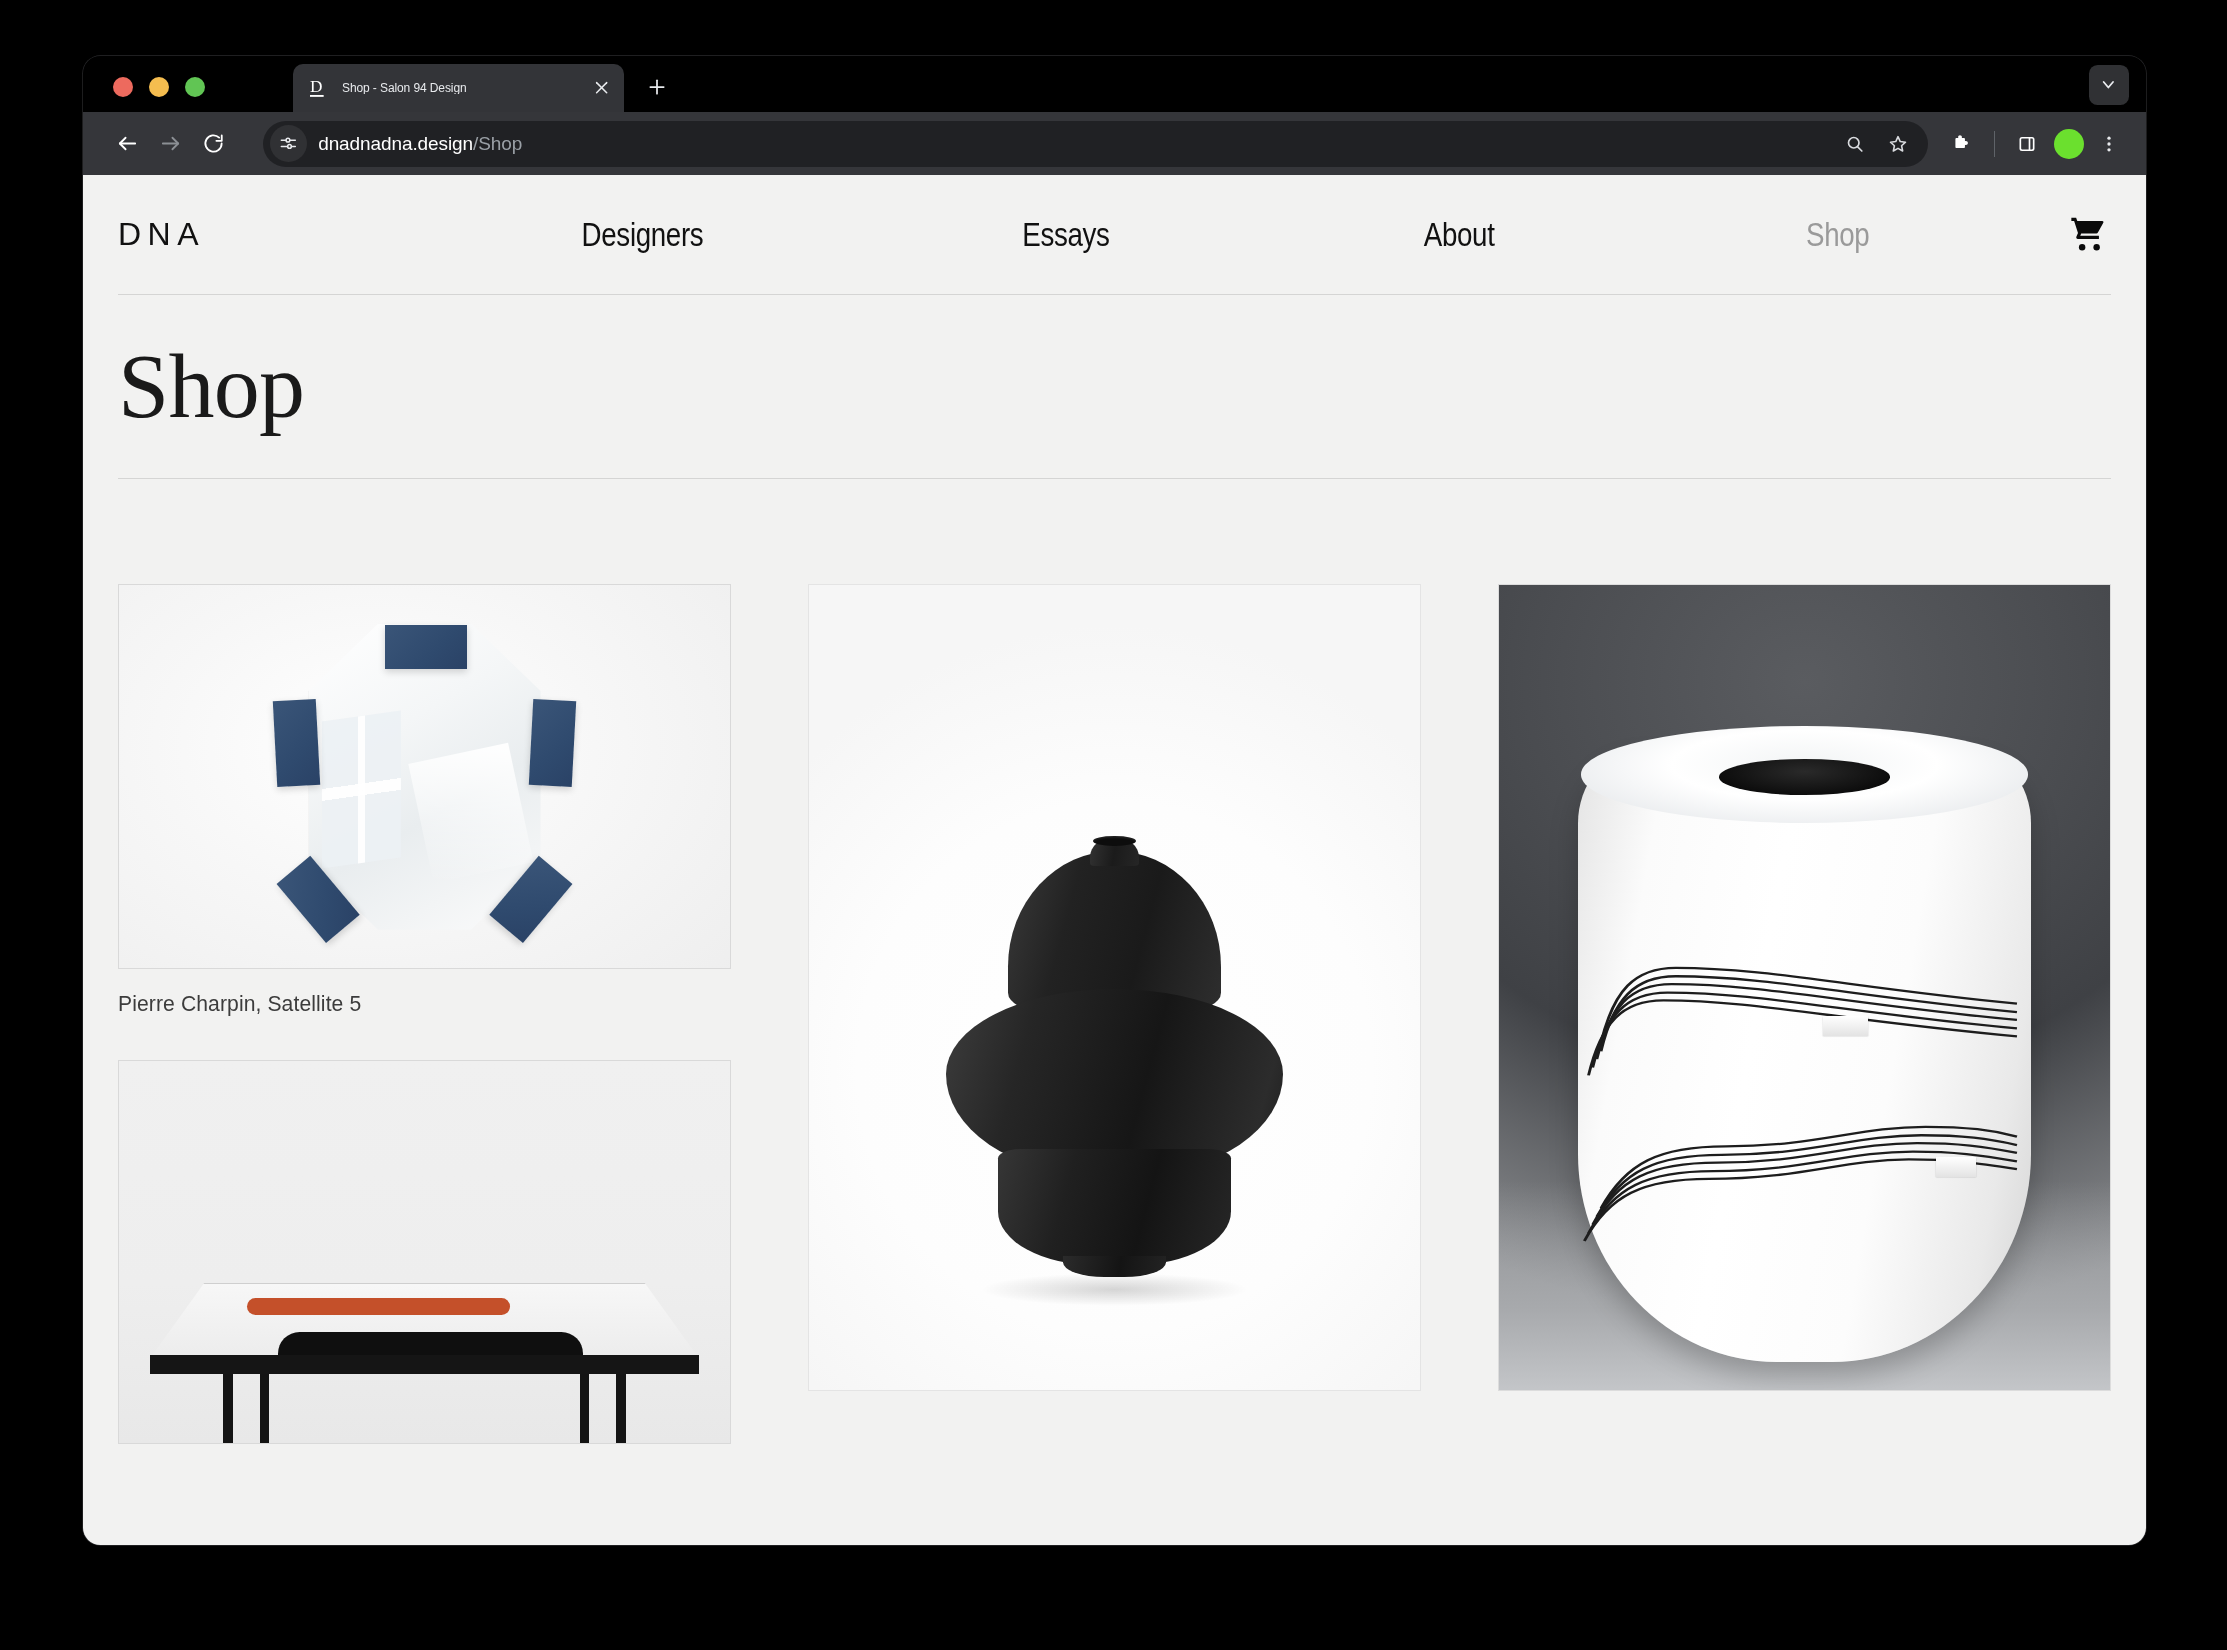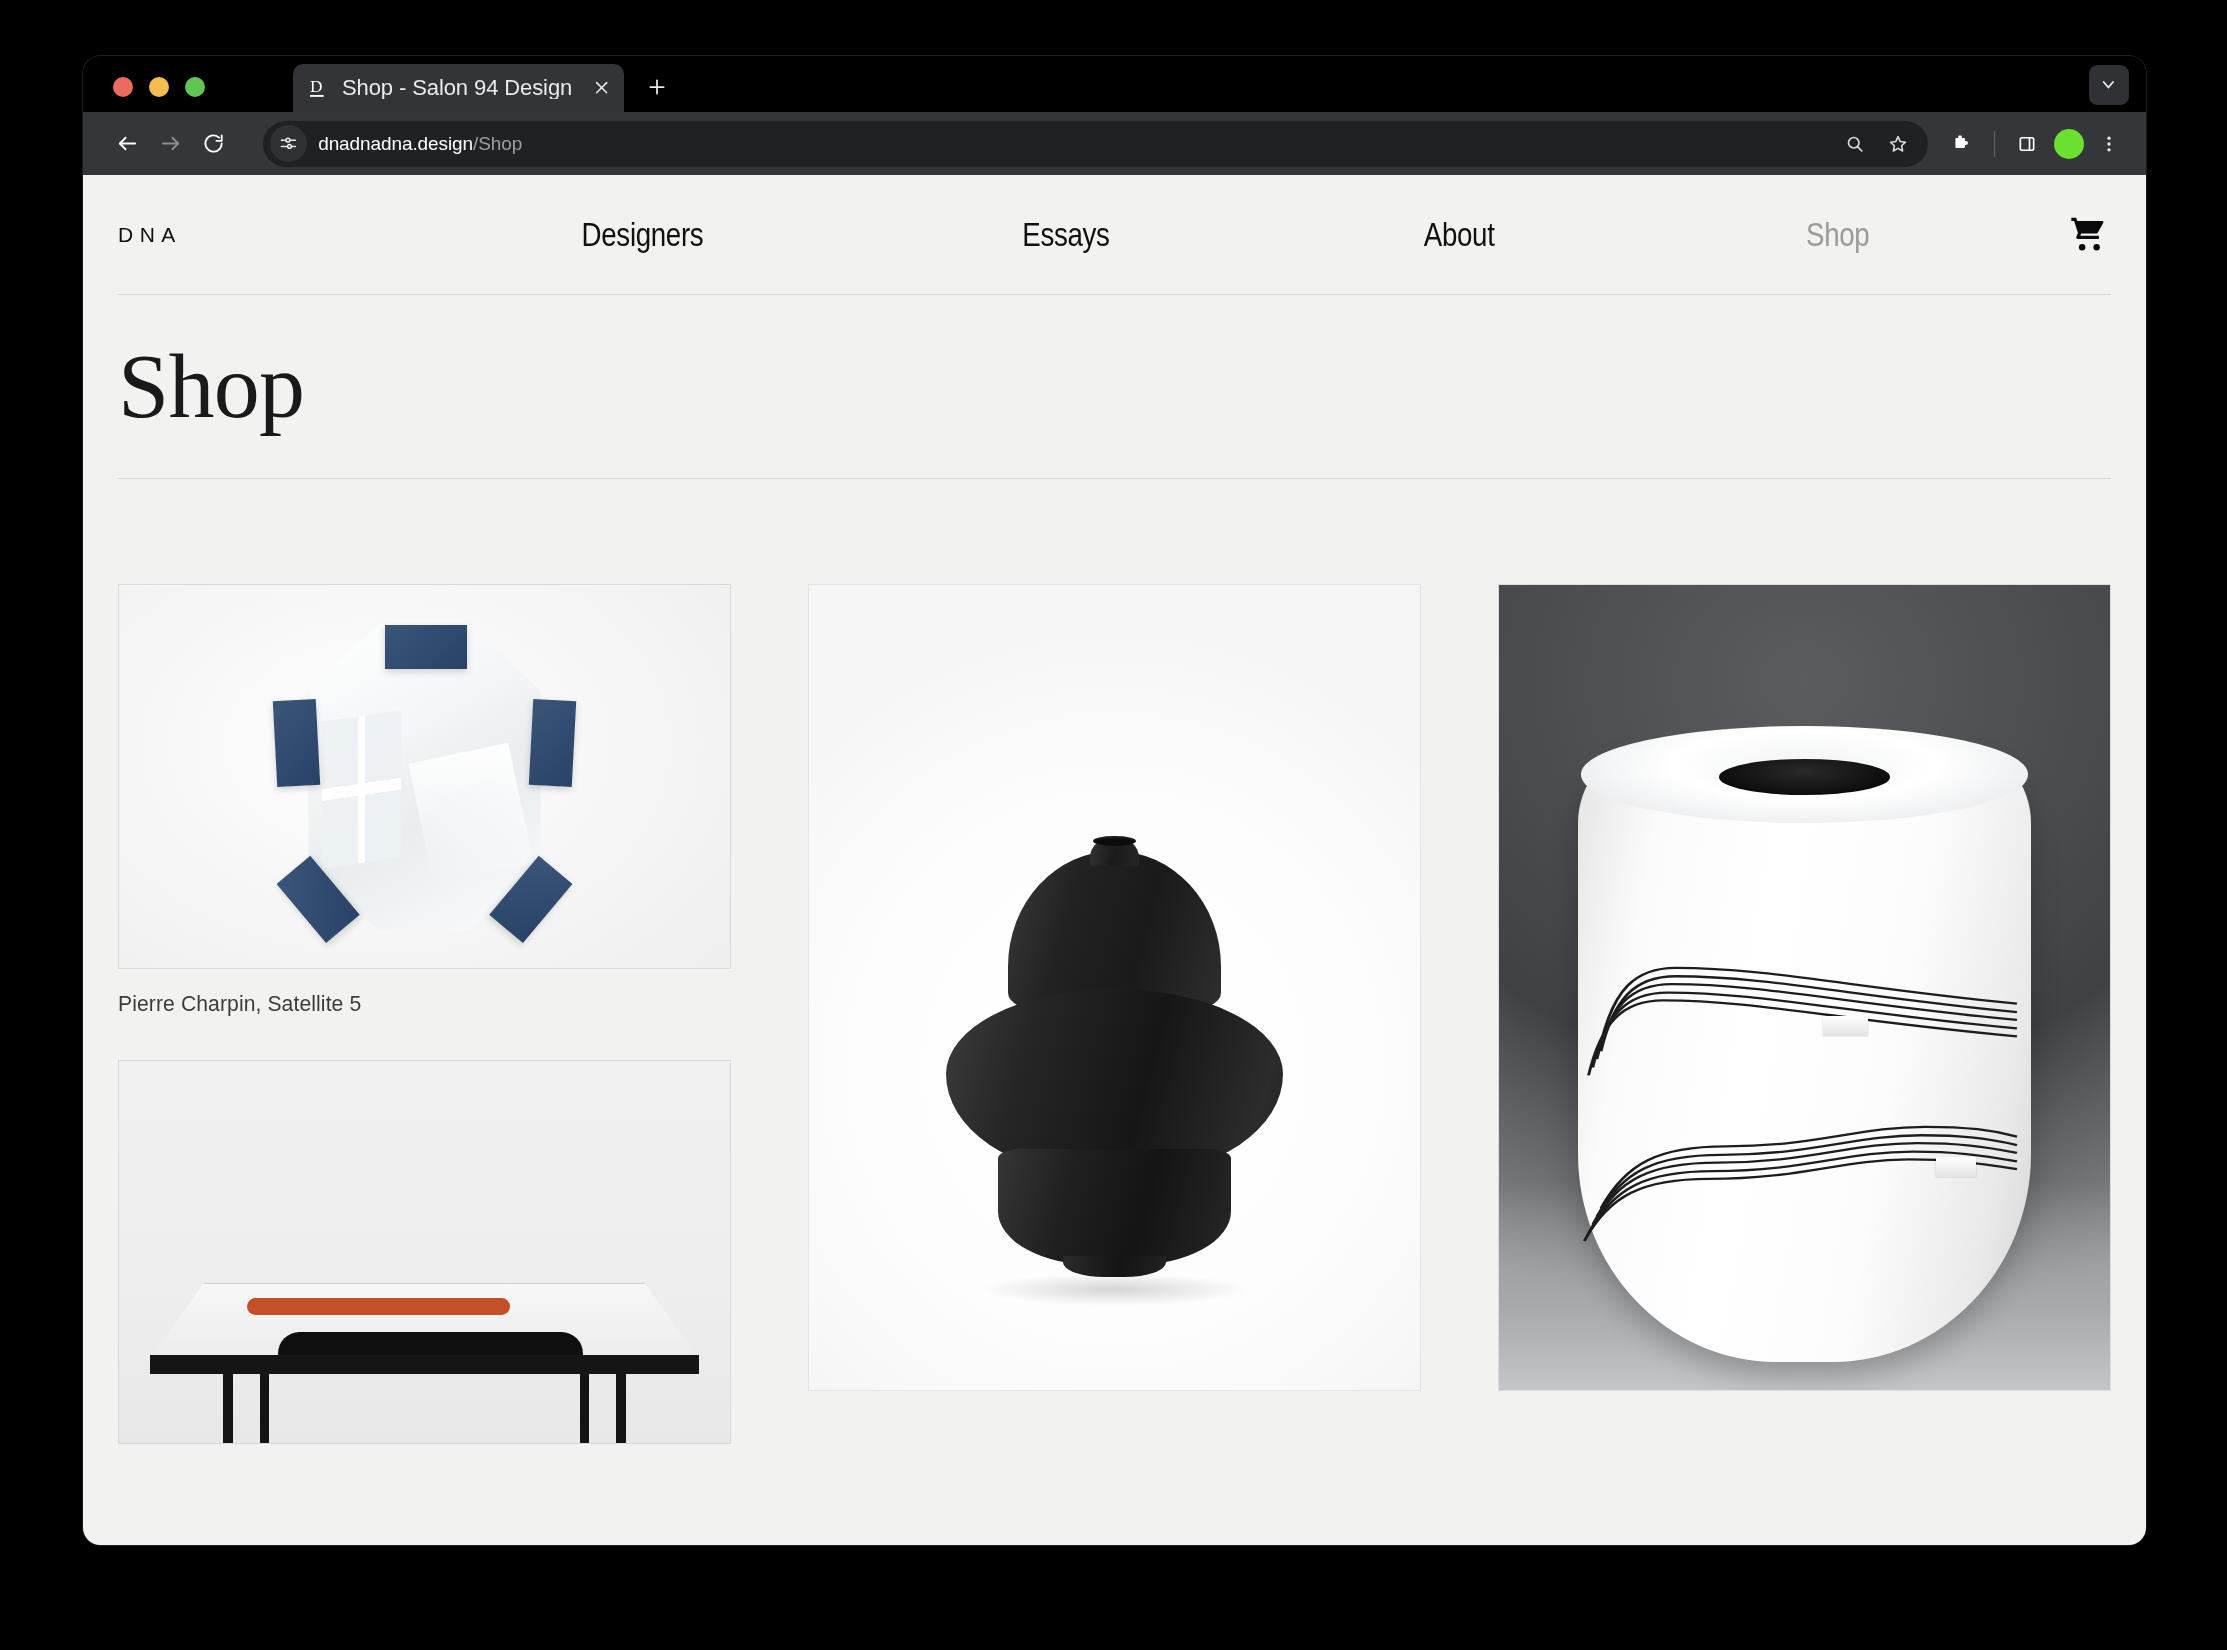--- a/index.html
+++ b/index.html
@@ -62,21 +62,21 @@
   .tab-favicon {
     width: 18.7px; height: 21.6px;
     flex: 0 0 auto;
     display: flex; align-items: center; justify-content: center;
     margin-right: 13px;
   }
   .tab-favicon svg { display: block; }
   .tab-title {
     flex: 1 1 auto;
     color: #e8eaed;
-    font-size: 22px;
+    font-size: 12px;
     line-height: 1;
     white-space: nowrap;
     overflow: hidden;
     text-overflow: ellipsis;
     letter-spacing: -0.1px;
   }
   .tab-close {
     width: 33px; height: 33px;
     flex: 0 0 auto;
     display: flex; align-items: center; justify-content: center;
@@ -185,21 +185,21 @@
   
   .site-nav {
     position: relative;
     height: 119px;
     display: flex;
     align-items: center;
     padding: 0 35px 0 35px;
   }
   .brand {
     font-family: "Liberation Sans", sans-serif;
-    font-size: 21px;
+    font-size: 32px;
     font-weight: 400;
     letter-spacing: 6.5px;
     color: #111111;
     width: 302px;
     flex: 0 0 auto;
     padding-left: 0;
   }
   .nav-links {
     flex: 1 1 auto;
     display: flex;

